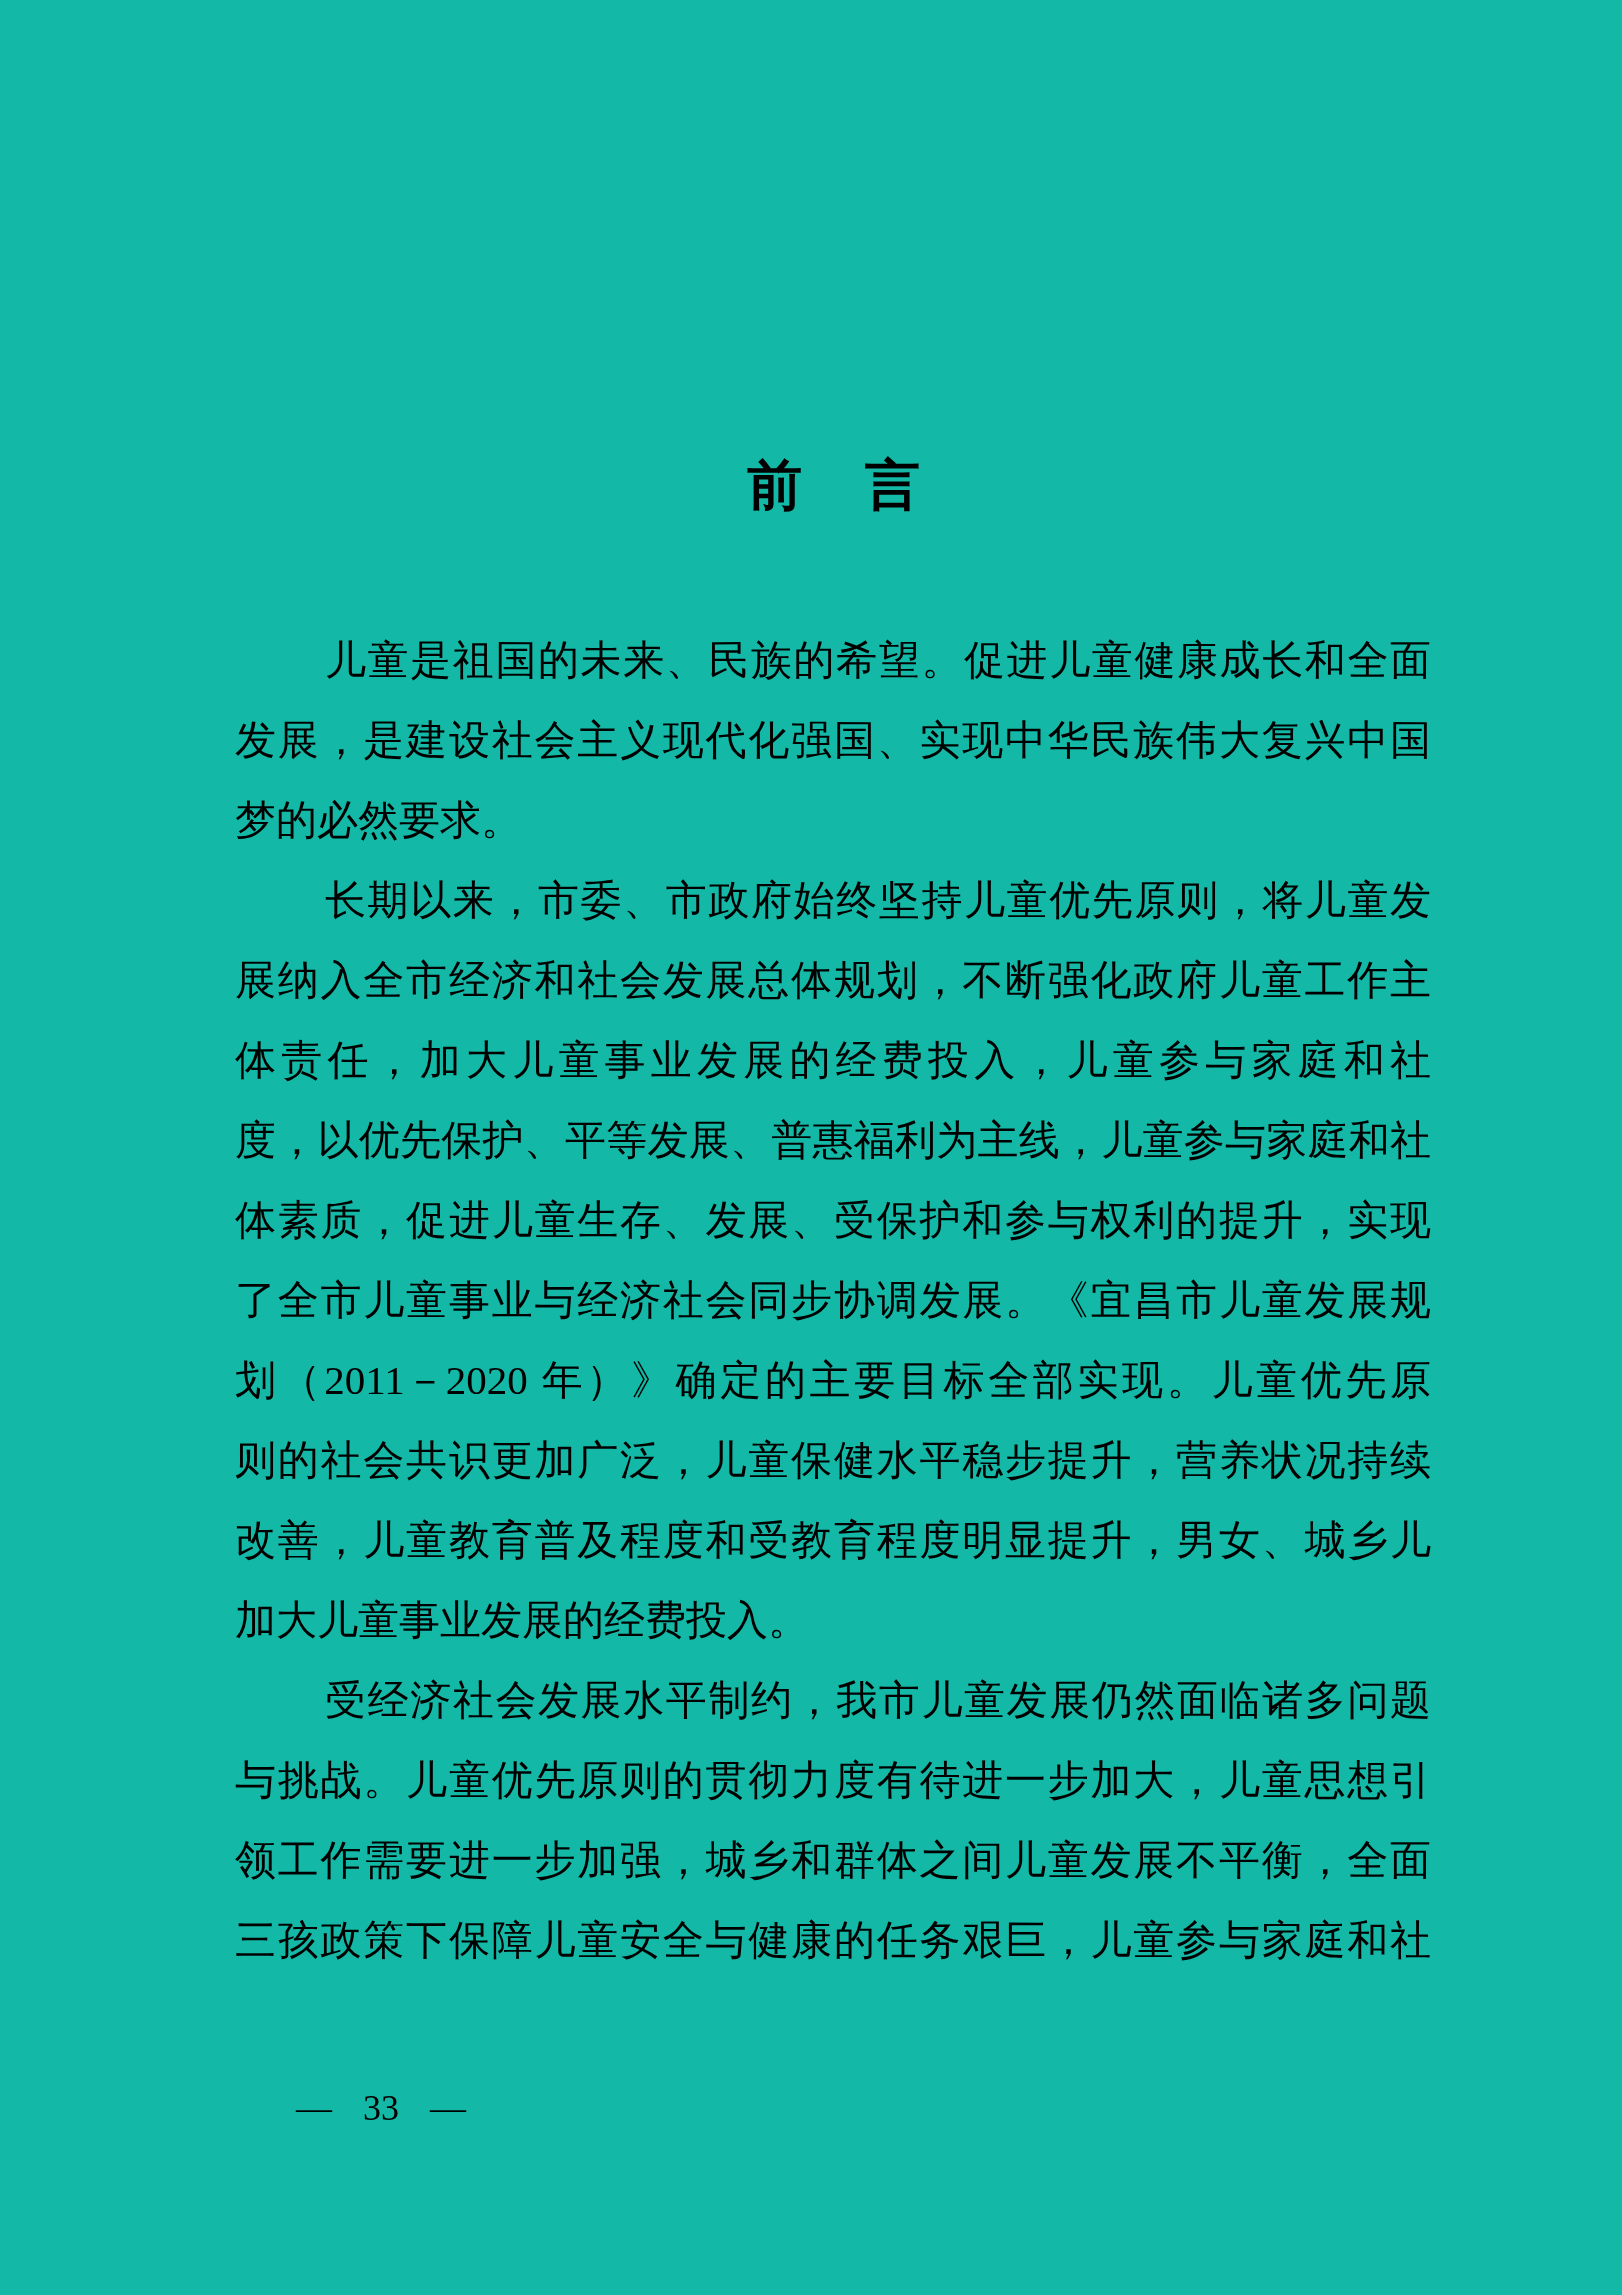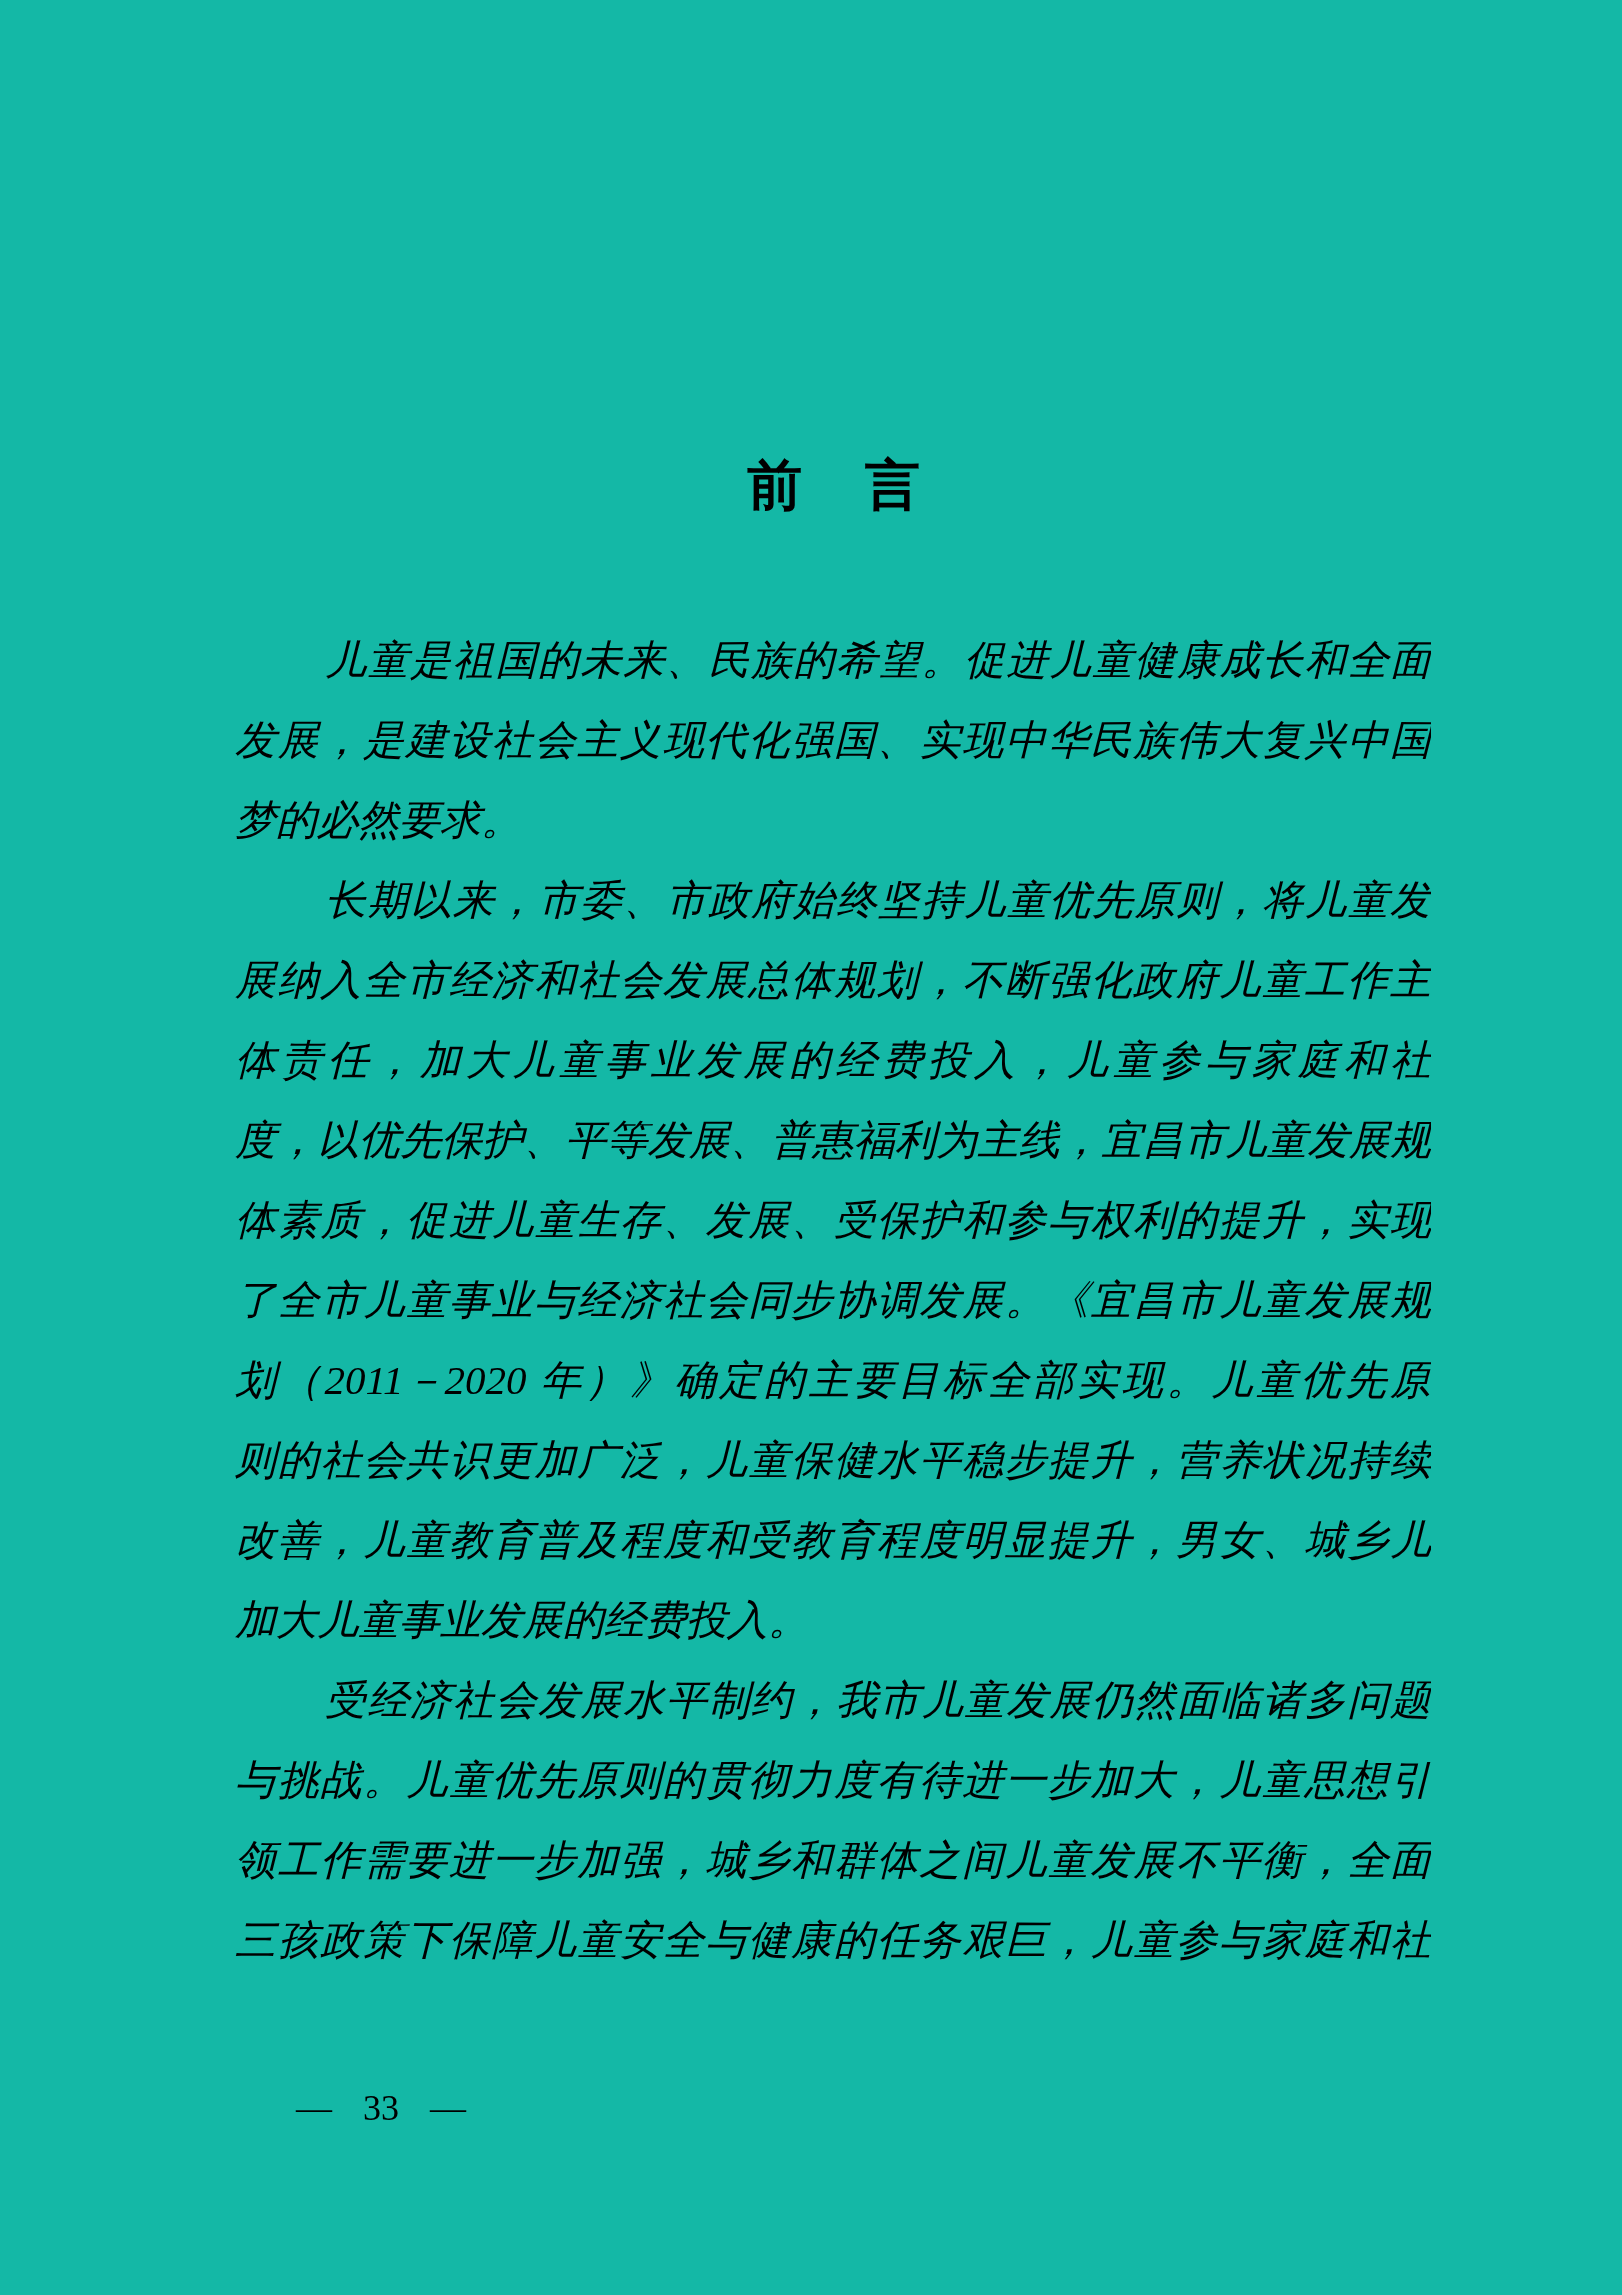--- a/index.html
+++ b/index.html
@@ -48,21 +48,20 @@
 
   .paragraph {
     margin: 0;
     padding: 0;
   }
 
   
   .line {
     height: 80px;
     line-height: 80px;
-    font-style: italic;            
     font-weight: 400;
     text-align: justify;
     text-align-last: justify;      
     overflow: hidden;
   }
 
   .line.indent {
     text-indent: 90px;            
   }
 
@@ -92,21 +91,21 @@
   <div class="doc-body">
       <div class="paragraph">
         <div class="line indent">儿童是祖国的未来、民族的希望。促进儿童健康成长和全面</div>
         <div class="line">发展，是建设社会主义现代化强国、实现中华民族伟大复兴中国</div>
         <div class="line last">梦的必然要求。</div>
       </div>
       <div class="paragraph">
         <div class="line indent">长期以来，市委、市政府始终坚持儿童优先原则，将儿童发</div>
         <div class="line">展纳入全市经济和社会发展总体规划，不断强化政府儿童工作主</div>
         <div class="line">体责任，加大儿童事业发展的经费投入，儿童参与家庭和社</div>
-        <div class="line">度，以优先保护、平等发展、普惠福利为主线，宜昌市儿童发展规</div>
+        <div class="line">度，以优先保护、平等发展、普惠福利为主线，儿童参与家庭和社</div>
         <div class="line">体素质，促进儿童生存、发展、受保护和参与权利的提升，实现</div>
         <div class="line">了全市儿童事业与经济社会同步协调发展。《宜昌市儿童发展规</div>
         <div class="line">划（2011－2020 年）》确定的主要目标全部实现。儿童优先原</div>
         <div class="line">则的社会共识更加广泛，儿童保健水平稳步提升，营养状况持续</div>
         <div class="line">改善，儿童教育普及程度和受教育程度明显提升，男女、城乡儿</div>
         <div class="line last">加大儿童事业发展的经费投入。</div>
       </div>
       <div class="paragraph">
         <div class="line indent">受经济社会发展水平制约，我市儿童发展仍然面临诸多问题</div>
         <div class="line">与挑战。儿童优先原则的贯彻力度有待进一步加大，儿童思想引</div>

